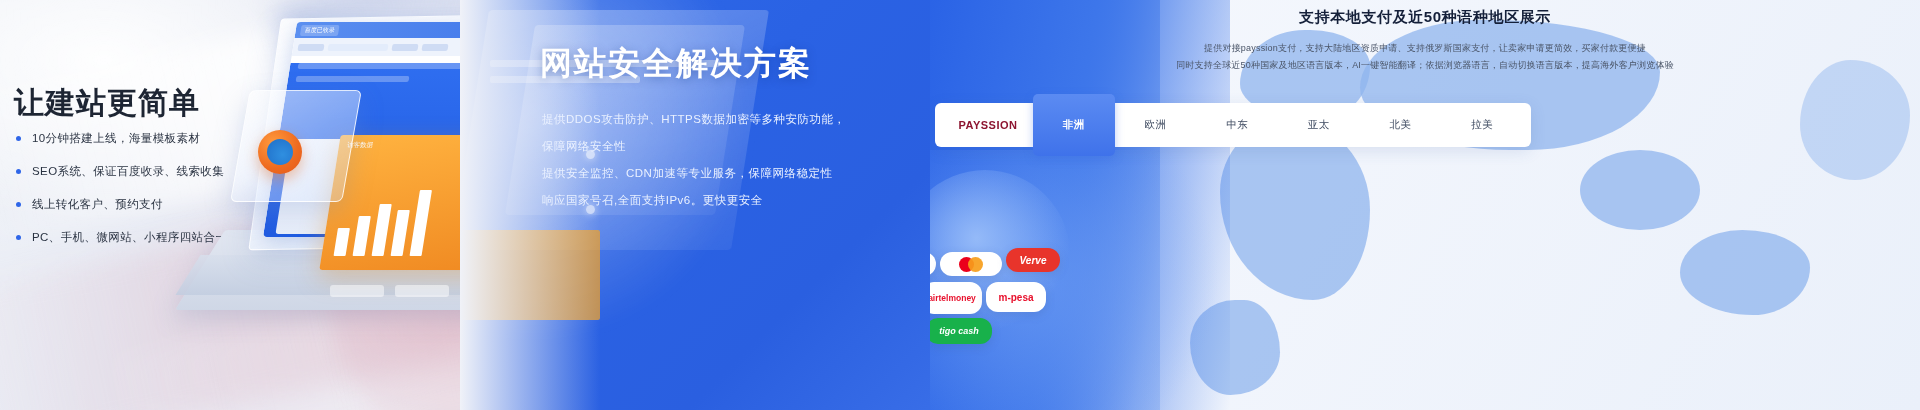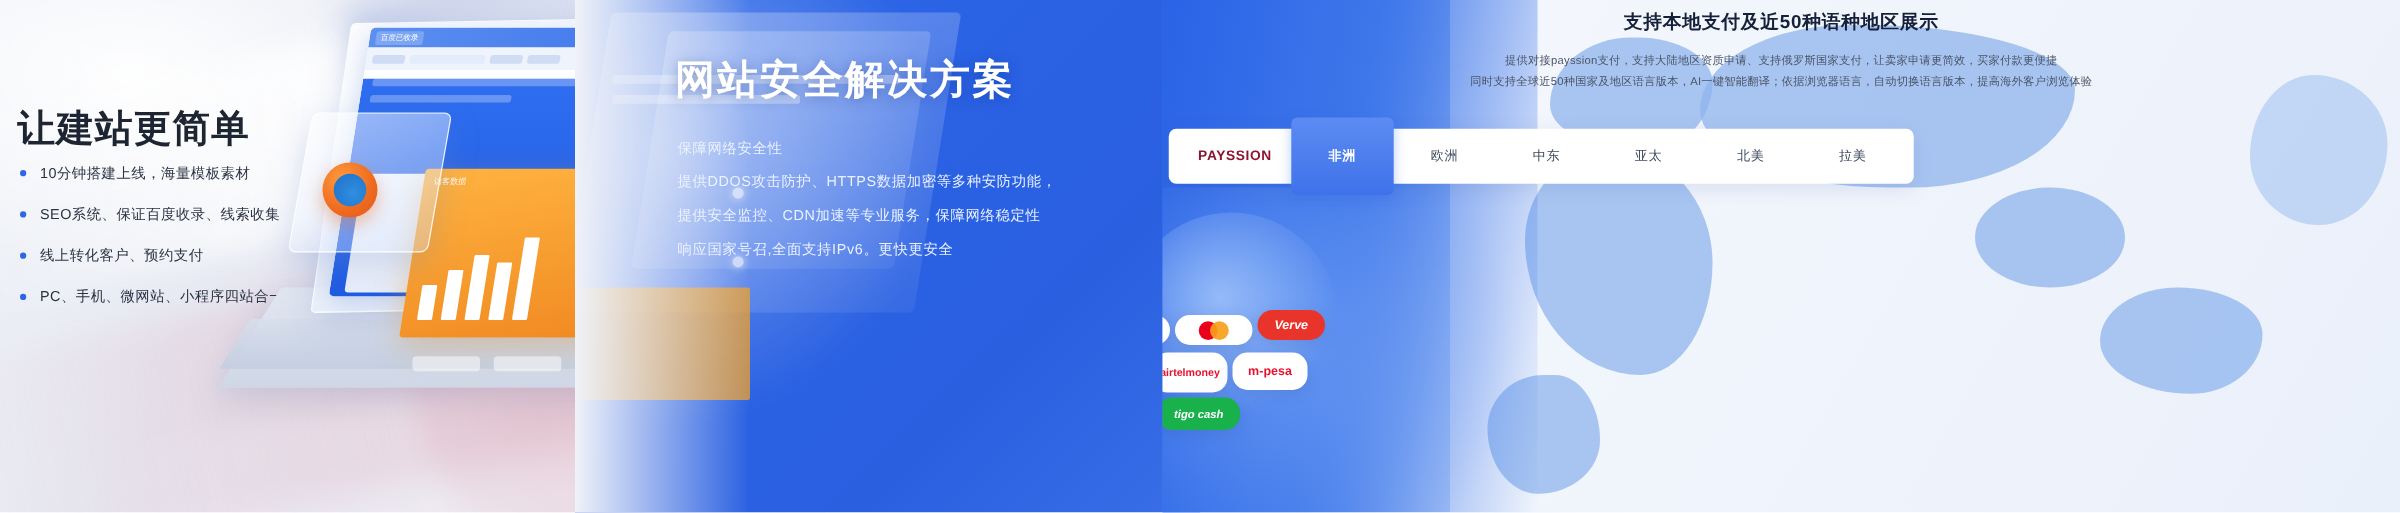--- a/index.html
+++ b/index.html
@@ -201,22 +201,22 @@
     <div class="pm-ghost2"></div>
     <div class="pm-line" style="left:30px;top:60px;width:230px;height:7px"></div>
     <div class="pm-line" style="left:30px;top:76px;width:150px;height:7px"></div>
     <div class="pm-line" style="left:0px;top:230px;width:140px;height:90px;background:rgba(240,160,40,.75)"></div>
     <div class="pm-dot" style="left:126px;top:150px"></div>
     <div class="pm-dot" style="left:126px;top:205px"></div>
     <div class="pm-fade"></div>
 
     <div class="pm-title">网站安全解决方案</div>
     <div class="pm-lines">
+      <div class="pm-l">提供DDOS攻击防护、HTTPS数据加密等多种安防功能，</div>
       <div class="pm-l">保障网络安全性</div>
-      <div class="pm-l">提供DDOS攻击防护、HTTPS数据加密等多种安防功能，</div>
       <div class="pm-l">提供安全监控、CDN加速等专业服务，保障网络稳定性</div>
       <div class="pm-l">响应国家号召,全面支持IPv6。更快更安全</div>
     </div>
   </div>
 
   <div class="panel-right">
 
     <div class="pr-mapwrap">
       <div class="pr-sea"></div>
 

